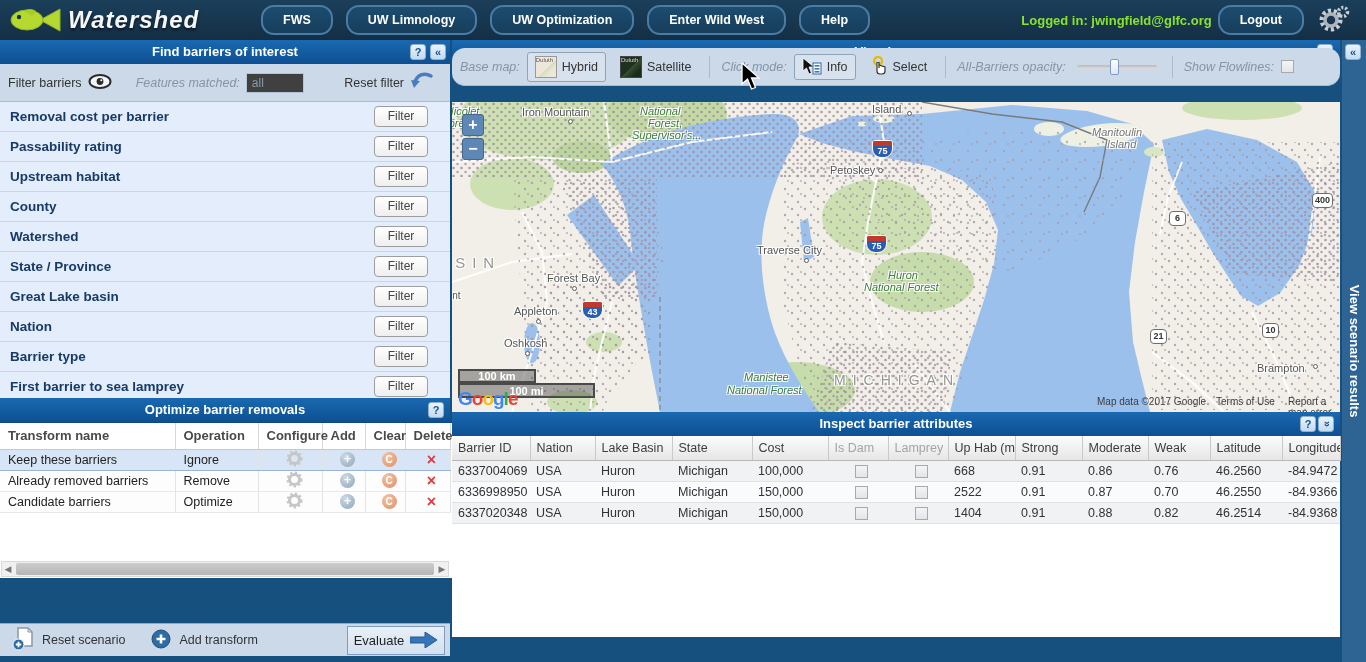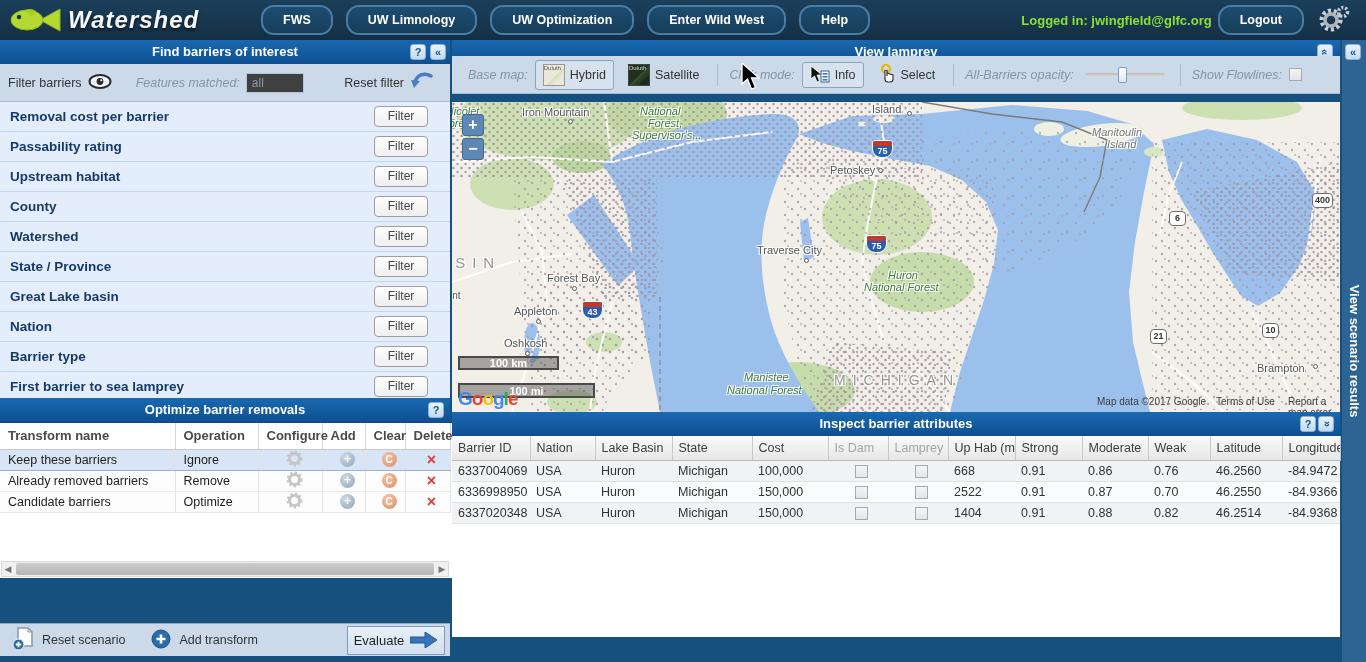--- a/index.html
+++ b/index.html
@@ -70,21 +70,21 @@
 
   .left-footer { position:absolute; top:583px; left:0; width:450px; height:33px; background:#cbd9e9;
     border-top:1px solid #8fa8c0; display:flex; align-items:center; font-size:12.5px; color:#333; }
   .evalbox { margin-left:auto; margin-right:5px; width:98px; height:29px; border:1px solid #7d9cbf;
     background:linear-gradient(#e9f0f8,#d3e0ef); display:flex; align-items:center; justify-content:center;
     gap:6px; font-size:13px; color:#222; cursor:pointer; }
 
   
   .right-panel { position:absolute; left:452px; top:40px; width:888px; height:622px; }
   .vb-hdr { top:0; }
-  .map-toolbar { top:16px; padding:0 16px; gap:7px; }
+  .map-toolbar { top:8px; padding:0 8px; gap:7px;border-radius:13px; }
   .tbtn { display:flex; align-items:center; gap:5px; padding:3px 7px; border-radius:3px; cursor:pointer; }
   .tbtn.selected { border:1px solid #8ca4ba; background:rgba(255,255,255,.25); }
   .thumb-hybrid { width:22px; height:22px; border:1px solid #999; background:
     linear-gradient(135deg,#ece7d8 55%, #cfe0b6 56%, #ece7d8 75%); position:relative;
     font-size:6px; color:#555; overflow:hidden; }
   .thumb-sat { width:22px; height:22px; border:1px solid #444; background:
     linear-gradient(135deg,#20301e 50%, #37502f 51%, #1c2a1a 80%); font-size:6px; color:#ddd; overflow:hidden; }
   .vsep { width:1px; height:22px; background:#a8bcd0; margin:0 4px; }
   .slider { width:80px; height:4px; background:linear-gradient(#b9b9b9,#dedede); border-radius:2px;
     position:relative; margin:0 4px; cursor:pointer; }
@@ -517,21 +517,21 @@
     <div class="ishield" style="left:414px; top:133px;"><div class="band"></div><span>75</span></div>
     <div class="ishield" style="left:130px; top:199px;"><div class="band"></div><span>43</span></div>
     <div class="oshield" style="left:860px; top:91px;">400</div>
     <div class="oshield" style="left:717px; top:109px;">6</div>
     <div class="oshield" style="left:810px; top:221px;">10</div>
     <div class="oshield" style="left:698px; top:227px;">21</div>
 
     <div class="zoombtn" style="top:12px;">+</div>
     <div class="zoombtn" style="top:36px;">−</div>
 
-    <div class="scalebar" style="left:6px; top:254px; width:101px; height:14px; line-height:11px;">100 km</div>
+    <div class="scalebar" style="left:6px; top:267px; width:78px; height:14px; line-height:11px;">100 km</div>
     <div class="scalebar" style="left:6px; top:281px; width:137px; height:15px; line-height:12px;">100 mi</div>
 
     <div class="googlelogo" style="left:6px; top:286px;"><span style="color:#4285F4">G</span><span style="color:#EA4335">o</span><span style="color:#FBBC05">o</span><span style="color:#4285F4">g</span><span style="color:#34A853">l</span><span style="color:#EA4335">e</span></div>
 
     <div class="attr" style="left:608px; top:294px;">Map data ©2017 Google</div>
     <div class="attr" style="left:727px; top:294px;">Terms of Use</div>
     <div class="attr" style="left:799px; top:294px;">Report a map error</div>
   </div>
 
   <div class="phdr insp-hdr">

